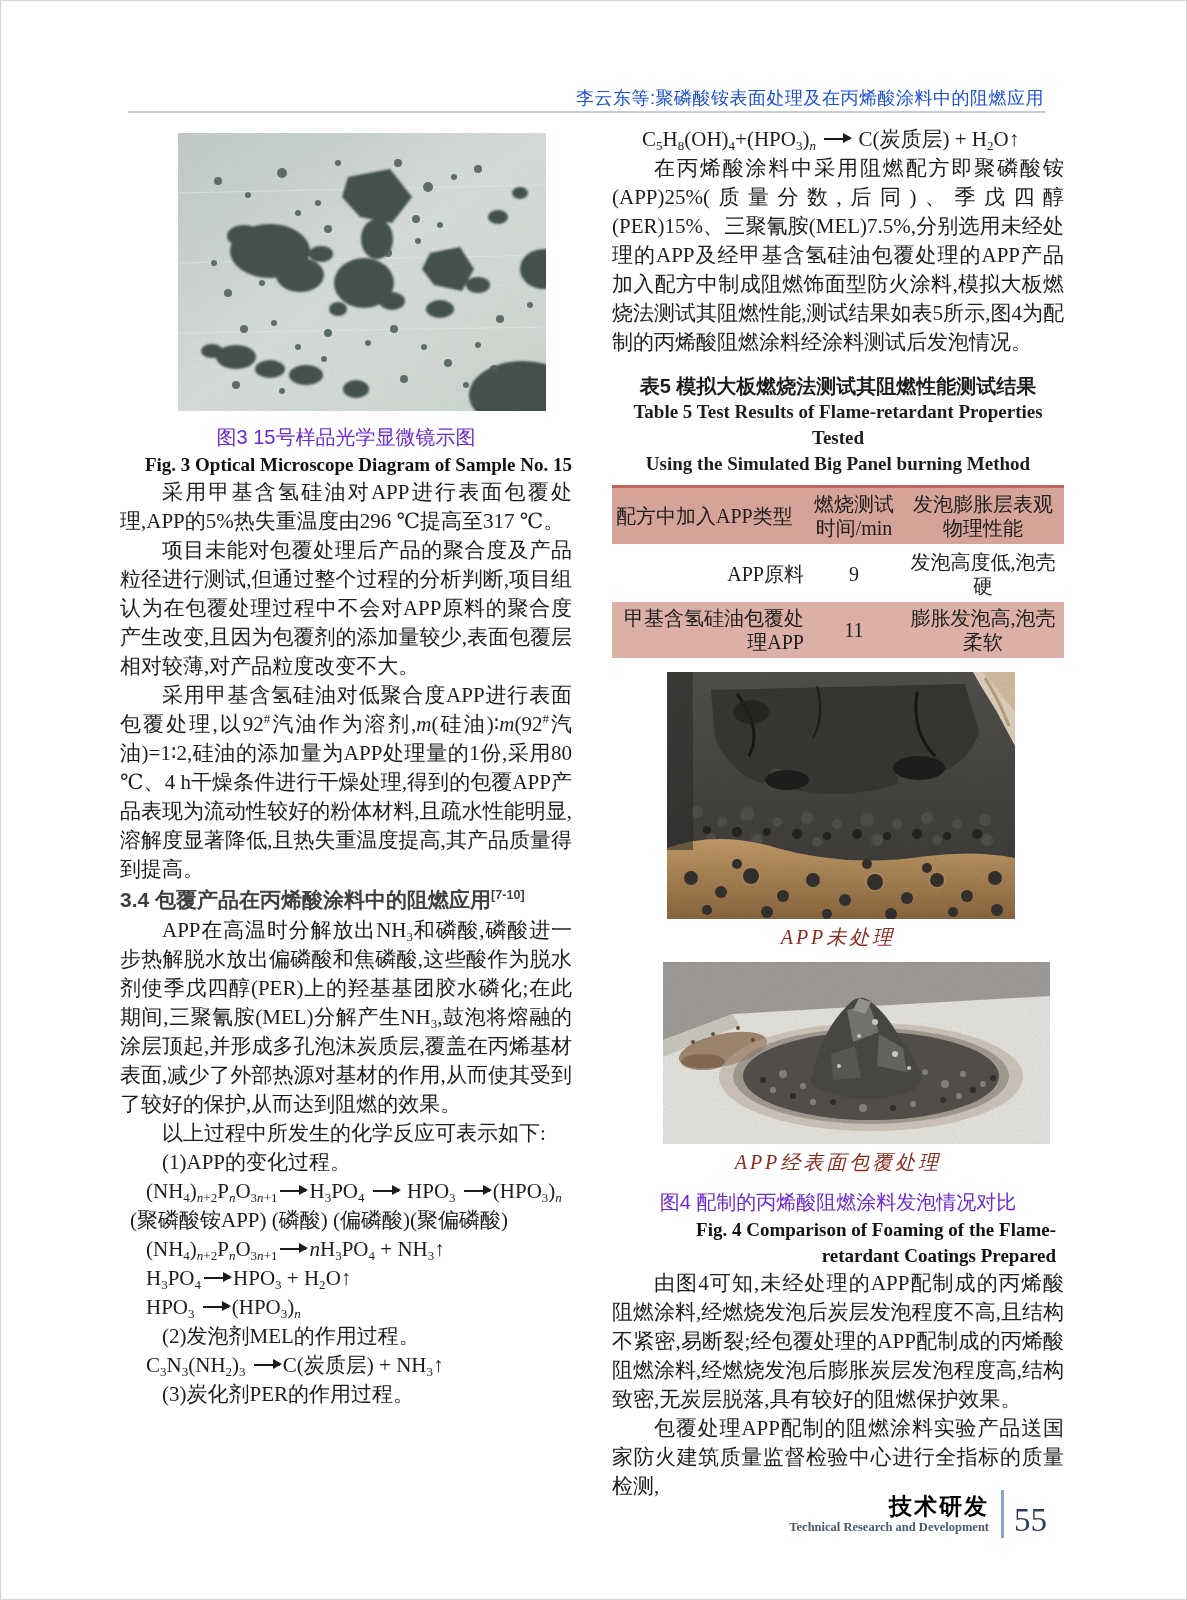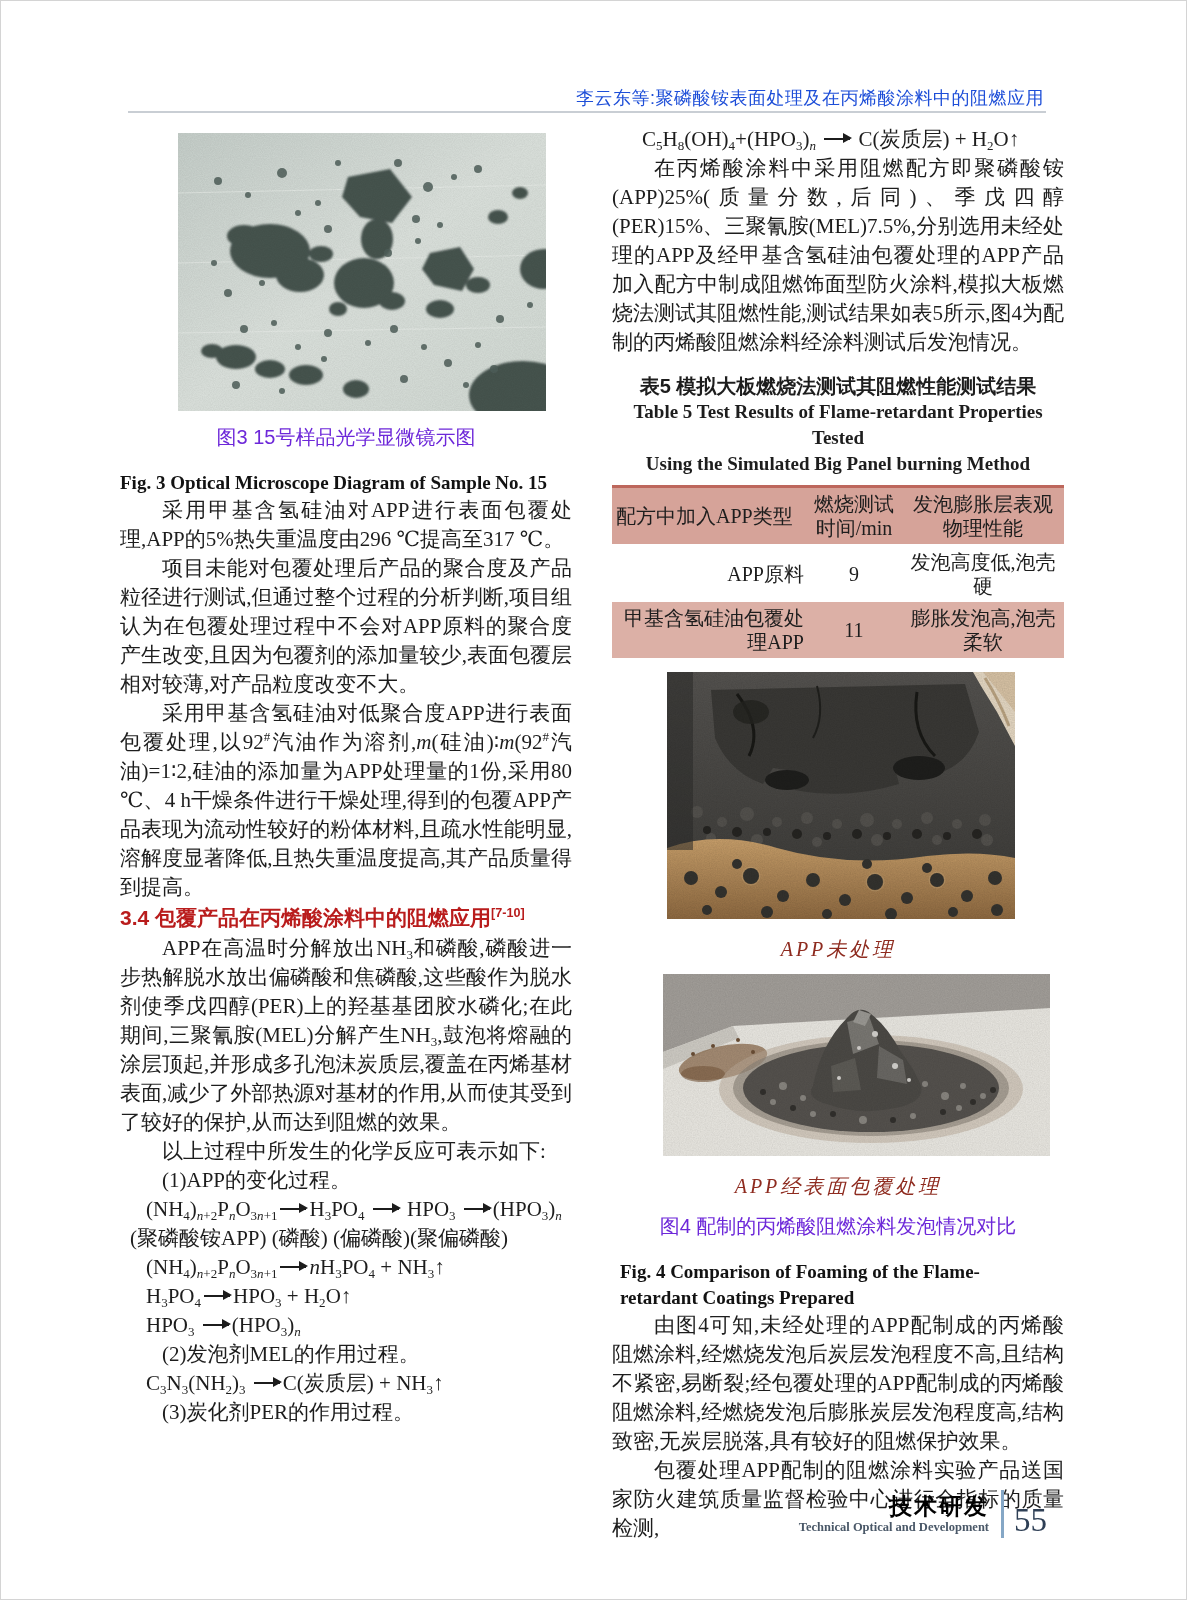--- a/index.html
+++ b/index.html
@@ -22,24 +22,24 @@
   .col-left{left:120px;}
   .col-right{left:612px;}
 
   p.body{margin:0;font-size:21px;line-height:29px;text-align:justify;}
   .indent{text-indent:2em;}
   .first{margin-top:34px;}
 
   .fig3{display:block;margin:8px 0 0 58px;}
   .cap-cn{margin-top:13px;text-align:center;font-family:"Liberation Sans","DejaVu Sans",sans-serif;
           font-weight:normal;font-size:20px;line-height:26px;color:#6d28d9;}
-  .cap-en{margin-top:20px;text-align:left;font-weight:bold;font-size:19px;line-height:26px;color:#121212;}
+  .cap-en{margin-top:2px;text-align:right;font-weight:bold;font-size:19px;line-height:26px;color:#121212;}
 
   .sec-heading{margin:0;font-family:"Liberation Sans","DejaVu Sans",sans-serif;
-               font-weight:bold;font-size:21px;line-height:32px;color:#b91c1c;}
+               font-weight:bold;font-size:21px;line-height:32px;color:#404040;}
   sup.ref{font-size:60%;}
 
   sub,sup{font-size:62%;line-height:0;}
   sub{vertical-align:-0.3em;}
   sup{vertical-align:0.6em;}
 
   .eq{padding-left:26px;text-align:left;white-space:nowrap;font-size:20px;}
   .eq-labels{padding-left:10px;text-align:left;font-size:20px;white-space:nowrap;}
   .rt-eq{margin-top:6px;padding-left:30px;}
 
@@ -56,21 +56,21 @@
   .t5 th{background:#d6a399;font-weight:normal;line-height:24px;padding:4px 2px;border-bottom:2px solid #fff;}
   .t5 th:first-child{text-align:left;padding-left:4px;width:188px;}
   .t5 th:nth-child(2){width:92px;}
   .t5 td{line-height:24px;padding:4px 2px;}
   .t5 td:first-child{text-align:right;padding-left:4px;}
   .t5 td:nth-child(2),.t5 td:nth-child(3){text-align:center;}
   .t5 tr.r2 td{background:#dcb0a6;}
 
   .photo1{display:block;margin:14px 0 0 55px;}
   .photo2{display:block;margin:12px 0 0 51px;}
-  .photo-cap{margin-top:17px;text-align:center;font-style:italic;font-size:20px;line-height:26px;
+  .photo-cap{margin-top:5px;text-align:center;font-style:italic;font-size:20px;line-height:26px;
              color:#8e2b1f;letter-spacing:3px;}
   .fig4-cn{margin-top:14px;}
   .fig4-en{margin-left:auto;margin-right:auto;width:436px;}
   .after-fig{margin-top:16px;}
 
   
   .footer{position:absolute;top:1488px;left:0;width:1047px;display:flex;justify-content:flex-end;align-items:center;}
   .footer-text{text-align:right;}
   .footer-cn{font-family:"Liberation Sans","DejaVu Sans",sans-serif;font-weight:bold;font-size:23px;
              line-height:26px;letter-spacing:2px;color:#000000;}
@@ -382,17 +382,17 @@
   <div class="cap-cn fig4-cn">图4  配制的丙烯酸阻燃涂料发泡情况对比</div>
   <div class="cap-en fig4-en">Fig. 4   Comparison of Foaming of the Flame-retardant Coatings Prepared</div>
 
   <p class="body indent after-fig">由图4可知,未经处理的APP配制成的丙烯酸阻燃涂料,经燃烧发泡后炭层发泡程度不高,且结构不紧密,易断裂;经包覆处理的APP配制成的丙烯酸阻燃涂料,经燃烧发泡后膨胀炭层发泡程度高,结构致密,无炭层脱落,具有较好的阻燃保护效果。</p>
   <p class="body indent">包覆处理APP配制的阻燃涂料实验产品送国家防火建筑质量监督检验中心进行全指标的质量检测,</p>
 </div>
 
 <div class="footer">
   <div class="footer-text">
     <div class="footer-cn">技术研发</div>
-    <div class="footer-en">Technical Optical and Development</div>
+    <div class="footer-en">Technical Research and Development</div>
   </div>
   <div class="footer-bar"></div>
   <div class="footer-page">55</div>
 </div>
 
 </body></html>

